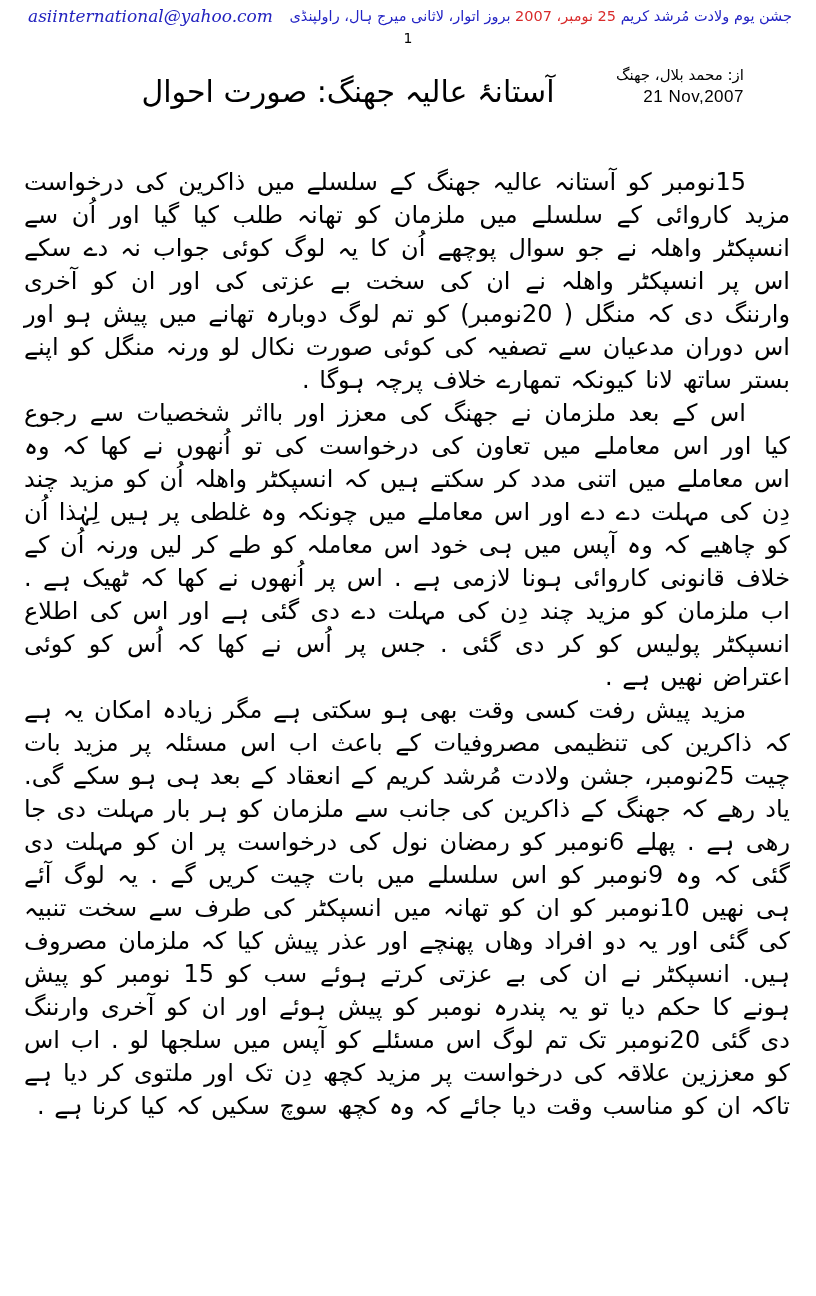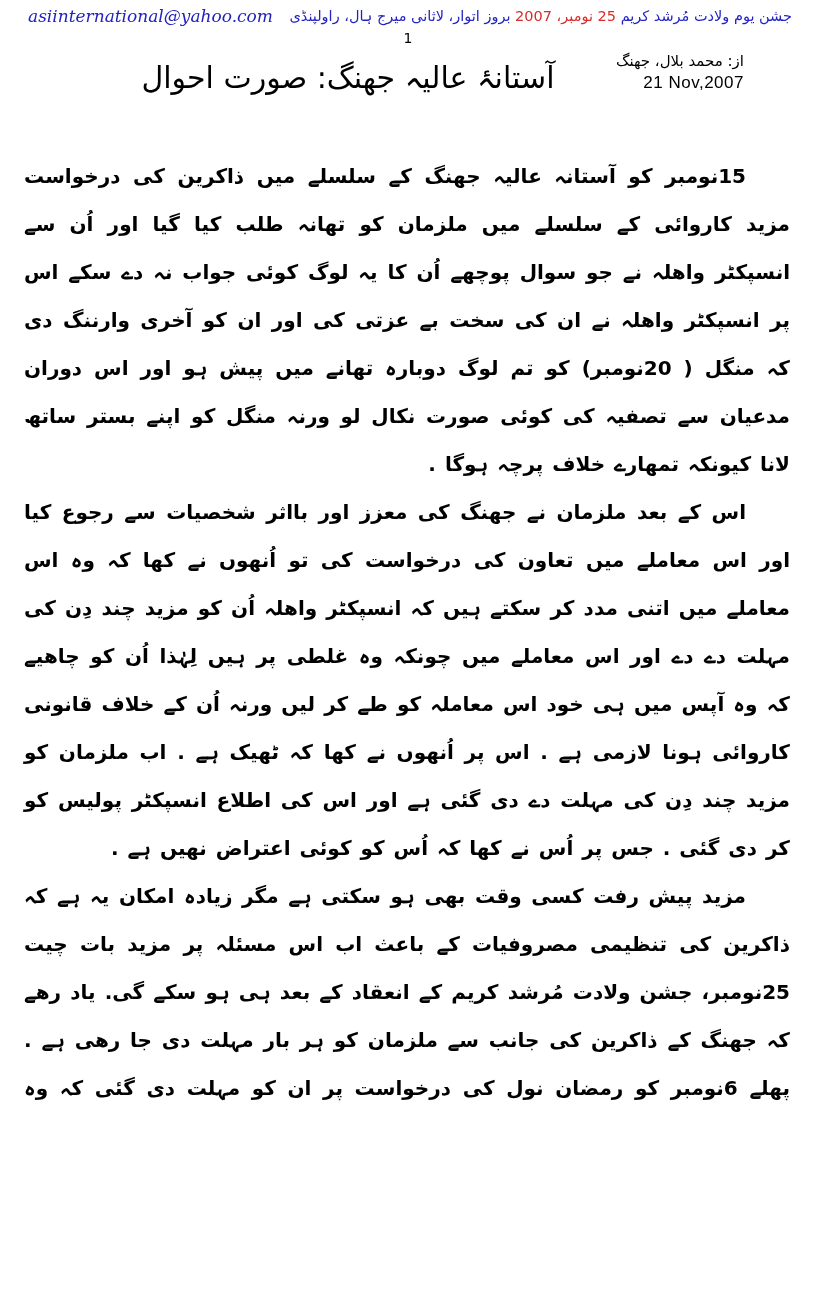--- a/index.html
+++ b/index.html
@@ -41,21 +41,21 @@
   .page-num {
     text-align: center;
     font-size: 14px;
     margin: 4px 0 0 0;
     color: #000;
   }
   
   .title-row {
     position: relative;
     height: 84px;
-    margin-top: 6px;
+    margin-top: 20px;
     text-decoration: underline;
   }
   .title {
     position: absolute;
     left: 40px;
     right: 160px;
     top: 8px;
     margin: 0;
     direction: rtl;
     text-align: center;
@@ -83,23 +83,23 @@
     letter-spacing: 0.5px;
   }
   
   .body-text {
     margin-top: 16px;
     padding: 0 26px 0 24px;
   }
   .para {
     direction: rtl;
     text-align: justify;
-    font-size: 20px;
-    font-weight: bold;
-    line-height: 48px;
+    font-size: 24px;
+    font-weight: normal;
+    line-height: 33px;
     margin: 0;
     text-indent: 44px;
     word-spacing: 2px;
   }
   .para + .para { margin-top: 0; }
   
   .footer {
     position: absolute;
     left: 0;
     right: 0;

